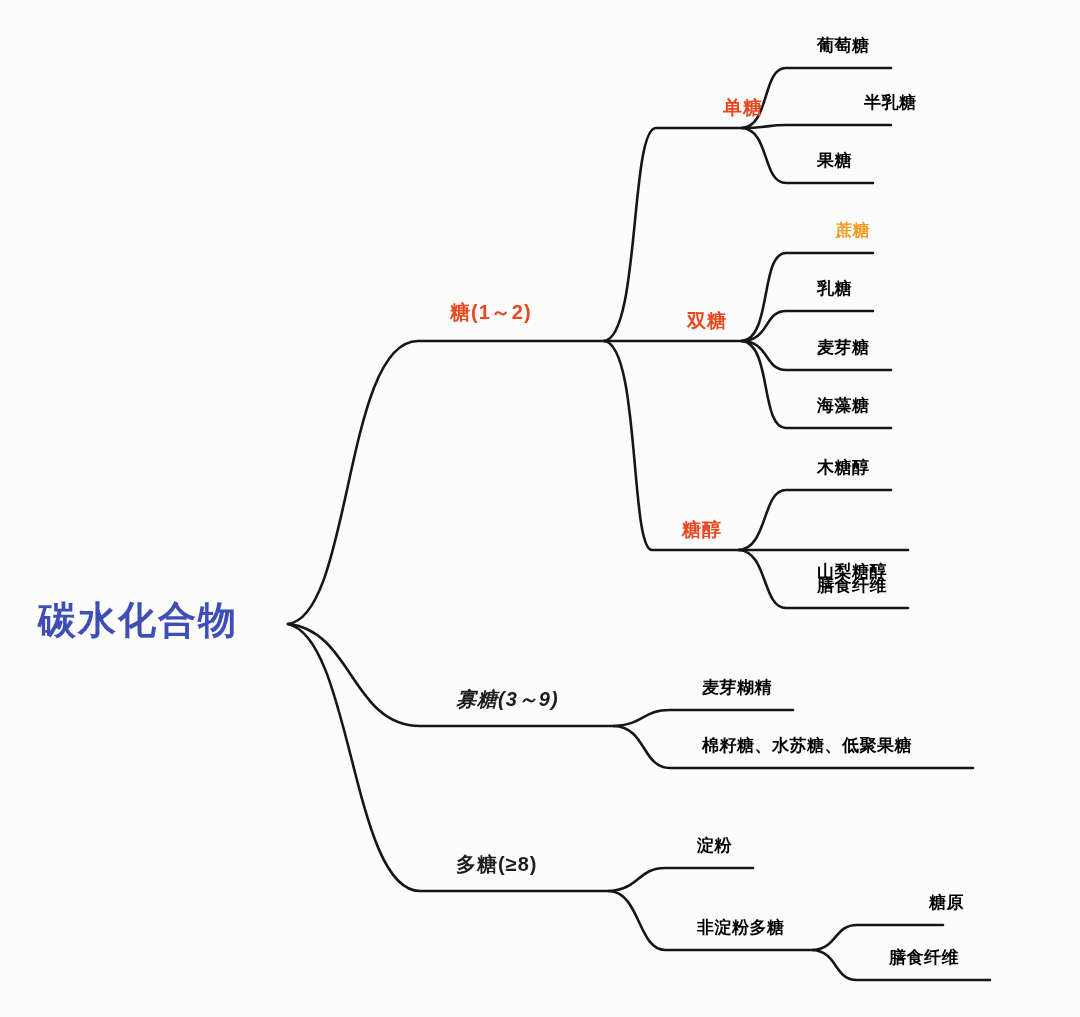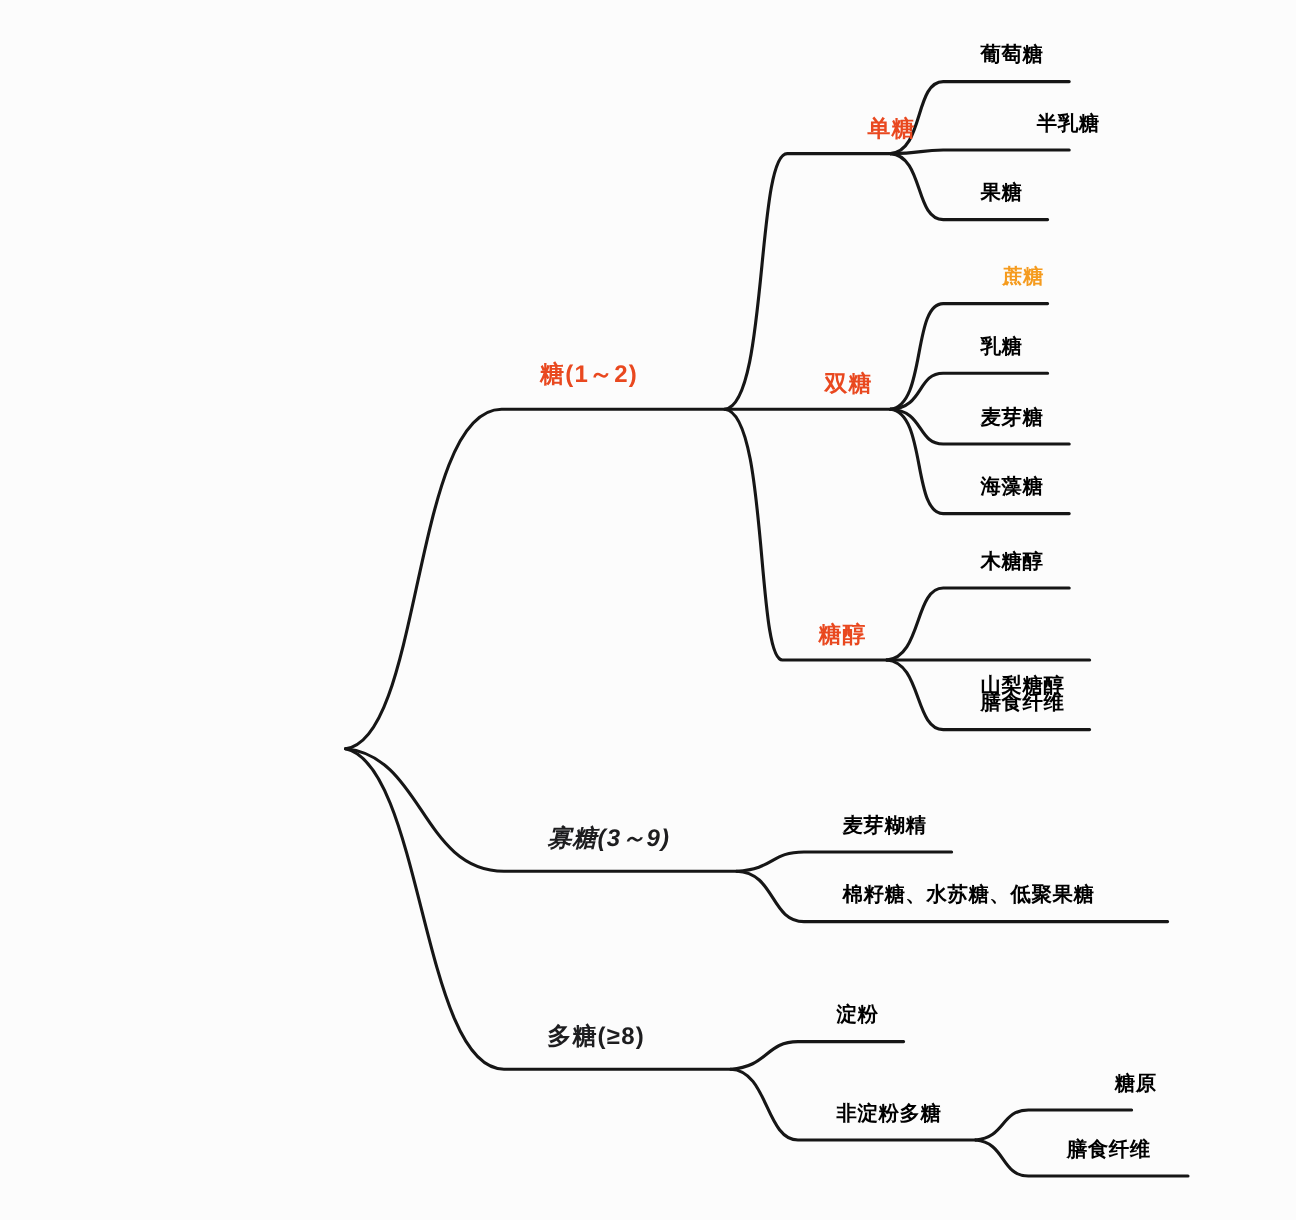--- a/index.html
+++ b/index.html
@@ -94,20 +94,21 @@
     <path d="M614,726 C646,724 642,710 670,710 L793,710"></path>
     <path d="M614,726 C646,727 642,768 670,768 L973,768"></path>
 
     <path d="M609,891 C640,889 638,868 665,868 L753,868"></path>
     <path d="M609,891 C640,892 638,950 665,950 L813,950"></path>
 
     <path d="M813,950 C838,948 834,925 857,925 L943,925"></path>
     <path d="M813,950 C838,952 834,980 857,980 L990,980"></path>
   </svg>
 
+  <div class="label root-label" style="left:38px; top:598px;">碳水化合物</div>
 
   <div class="label l1 accent" style="left:450px; top:300px;">糖(1～2)</div>
   <div class="label l1" style="left:456px; top:687px;font-style:italic;">寡糖(3～9)</div>
   <div class="label l1" style="left:456px; top:852px;">多糖(≥8)</div>
 
   <div class="label l2" style="left:687px; top:97px;margin-left:36px;">单糖</div>
   <div class="label l2" style="left:687px; top:310px;">双糖</div>
   <div class="label l2" style="left:682px; top:519px;">糖醇</div>
 
   <div class="label leaf" style="left:817px; top:36px;">葡萄糖</div>

